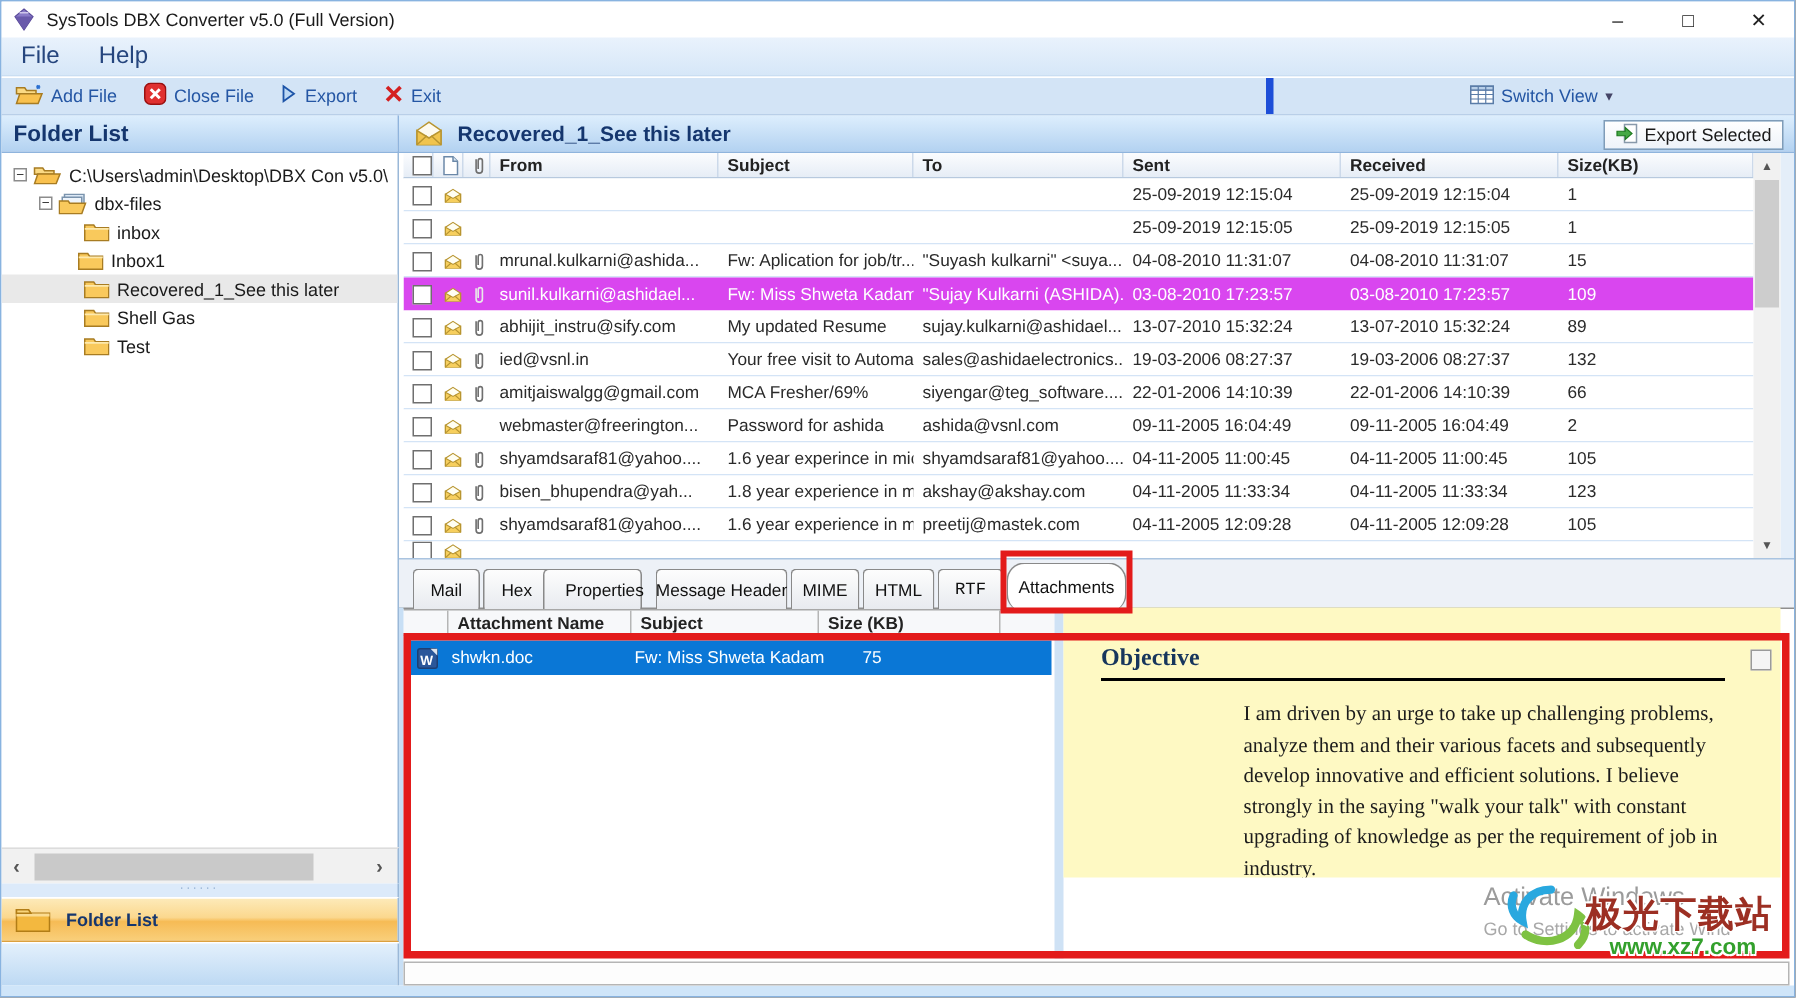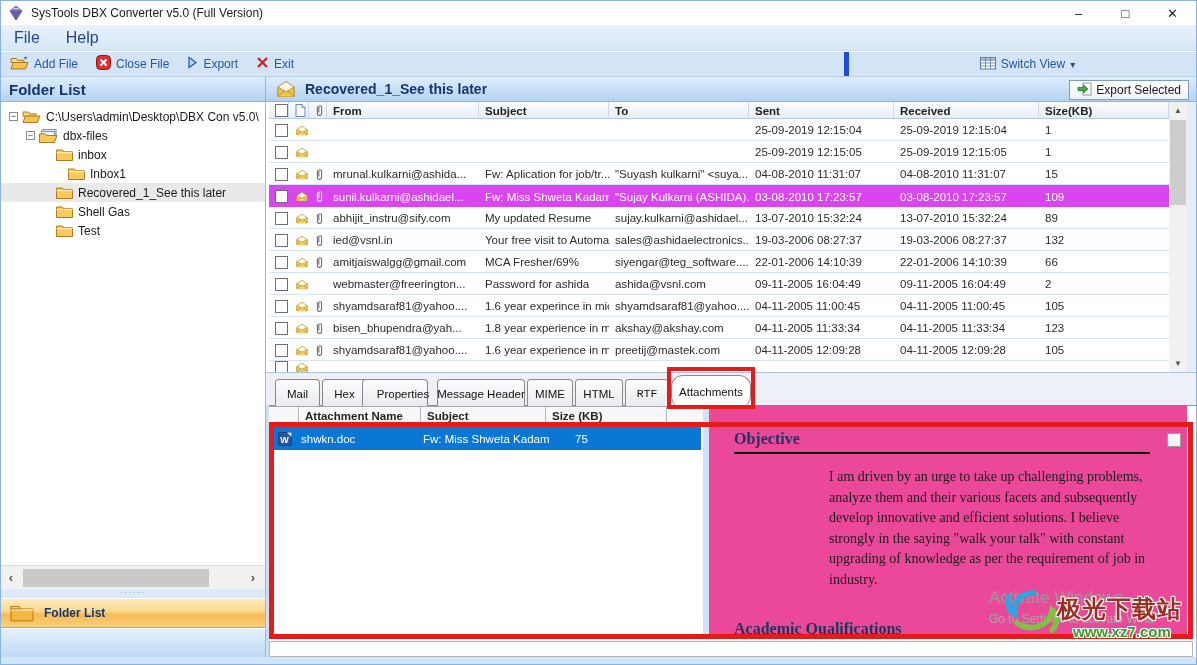--- a/index.html
+++ b/index.html
@@ -105,21 +105,21 @@
   .att-divider{position:absolute;left:702px;top:404px;width:6px;height:234px;background:#cfe2f5;}
   .att-rows{position:absolute;left:270px;top:426px;width:430px;}
   .att-row{height:23px;display:flex;align-items:center;font-size:11.5px;color:#2a2a2a;}
   .att-row.sel{background:#0a77d6;color:#fff;}
   .ar-ic{width:28px;display:flex;justify-content:center;}
   .ar-name{width:124px;padding-left:2px;}
   .ar-subj{width:152px;}
   .ar-size{width:60px;}
 
   
-  .preview{position:absolute;left:708px;top:404px;width:478px;height:234px;background:#ec4899;overflow:hidden;
+  .preview{position:absolute;left:708px;top:404px;width:478px;height:180px;background:#fef9c3;overflow:hidden;
            font-family:"Liberation Serif",serif;}
   .pv-head{position:absolute;left:25px;top:25px;width:416px;font-size:16px;font-weight:bold;color:#17365d;
            border-bottom:2px solid #000;padding-bottom:4px;}
   .pv-body{position:absolute;left:120px;top:62px;width:330px;font-size:14px;line-height:20.5px;color:#1c1c1c;}
   .pv-head2{position:absolute;left:25px;top:215px;width:416px;font-size:16px;font-weight:bold;color:#17365d;}
   .pv-box{position:absolute;right:6px;top:28px;width:14px;height:14px;border:1px solid #9a9a9a;background:#f5f5f5;}
 
   
   .red-box{position:absolute;border:5px solid #e31b1b;z-index:5;pointer-events:none;}
   .tab-red{left:666px;top:366px;width:88px;height:42px;border-width:4px;}
@@ -234,21 +234,21 @@
       <div class="tree-row" style="padding-left: 42px;">
         <span class="expander none"></span>
         <span class="ticon-s">
           <svg width="17" height="13" viewBox="0 0 17 13">
             <path d="M0.5 2 h6 l1.2 1.8 h8.8 v8.7 H0.5z" fill="#f9c95c" stroke="#a87c22"></path>
             <path d="M0.5 4.6 h16" stroke="#fde9ad" stroke-width="1.2"></path>
           </svg>
         </span>
         <span class="tlabel">inbox</span>
       </div>
-      <div class="tree-row" style="padding-left: 54px;">
+      <div class="tree-row" style="padding-left: 38px;">
         <span class="expander none"></span>
         <span class="ticon-s">
           <svg width="17" height="13" viewBox="0 0 17 13">
             <path d="M0.5 2 h6 l1.2 1.8 h8.8 v8.7 H0.5z" fill="#f9c95c" stroke="#a87c22"></path>
             <path d="M0.5 4.6 h16" stroke="#fde9ad" stroke-width="1.2"></path>
           </svg>
         </span>
         <span class="tlabel">Inbox1</span>
       </div>
       <div class="tree-row sel" style="padding-left: 42px;">

